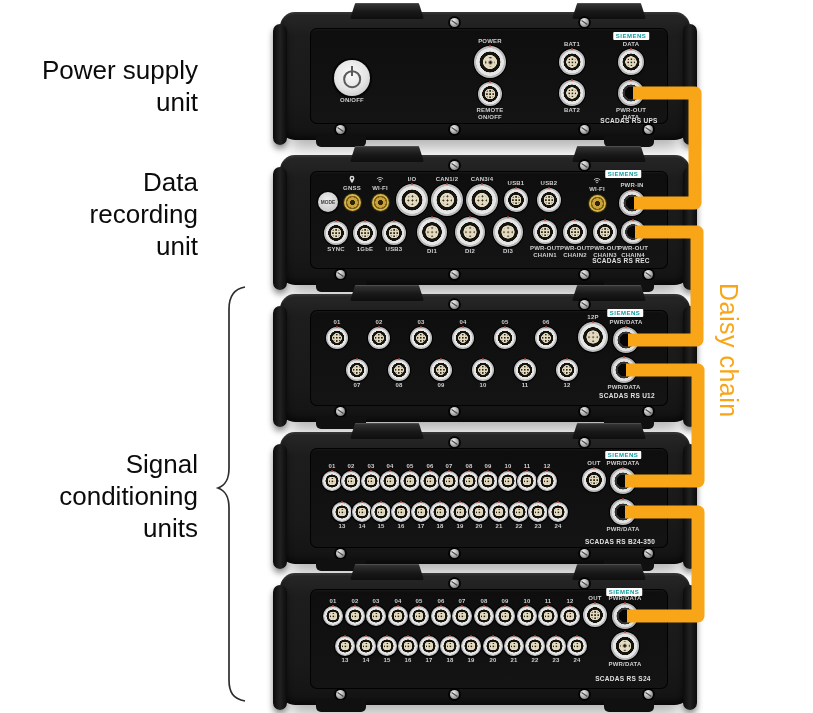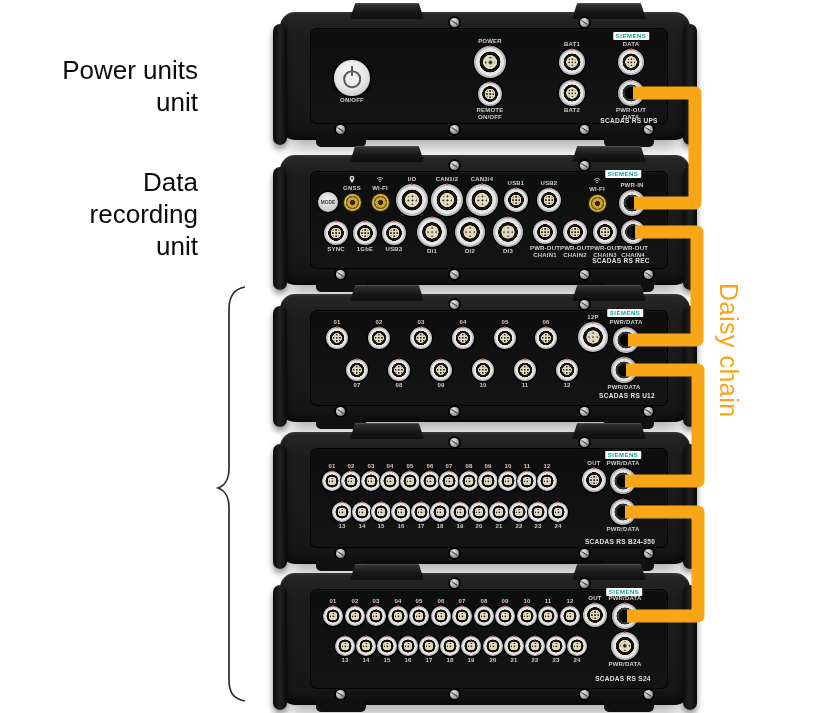--- a/index.html
+++ b/index.html
@@ -83,25 +83,28 @@
 </head>
 <body>
 
 <div class="stage">
 
   <svg class="brace" width="813" height="713" viewBox="0 0 813 713">
     <path d="M 245 287 C 233 289, 229 297, 229 309 L 229 468 C 229 479, 226 485, 218 488
              C 226 491, 229 497, 229 508 L 229 680 C 229 692, 233 699, 245 701" stroke="#2d2d2d" stroke-width="1.7" fill="none"></path>
   </svg>
 
-  <div class="side-label" style="top:54px">Power units
+  <div class="side-label" style="top:54px">Power supply
 unit</div>
   <div class="side-label" style="top:166px">Data
 recording
 unit</div>
+  <div class="side-label" style="top:448px">Signal
+conditioning
+units</div>
   <div class="daisy-label">Daisy chain</div>
 
   <div>
       <div class="device" style="left: 280px; top: 12px; width: 410px; height: 128px;">
         <div class="handle" style="left: 70px;"></div>
         <div class="handle" style="left: 292px;"></div>
         <div class="panel"></div>
         <div class="screw" style="left: 170px; top: 6px;"></div>
         <div class="screw" style="left: 300px; top: 6px;"></div>
         <div class="screw" style="left: 170px; top: 113px;"></div>

